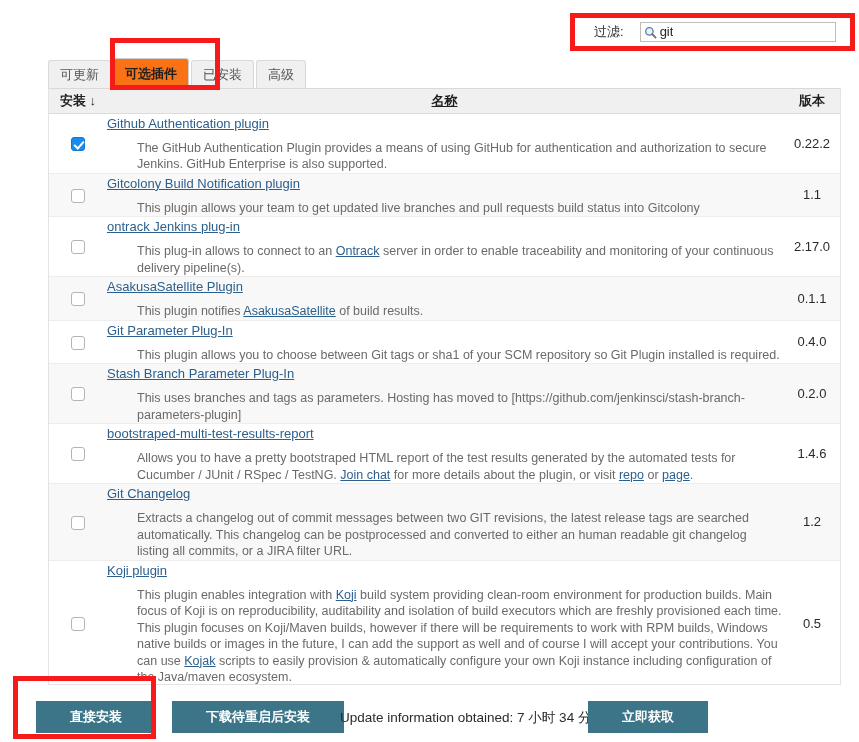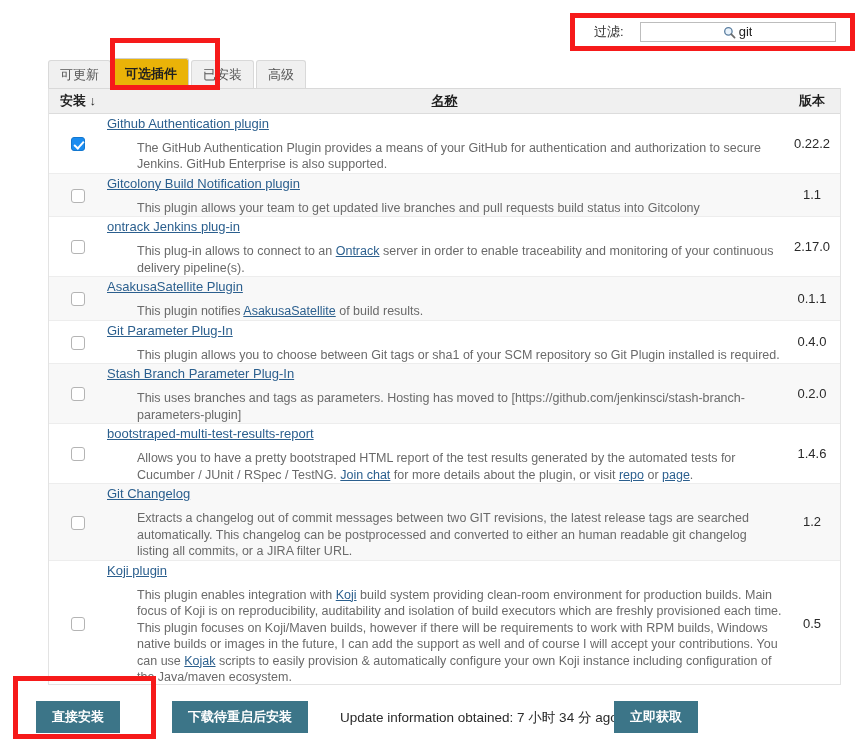--- a/index.html
+++ b/index.html
@@ -32,21 +32,20 @@
   }
   .filter-field {
     width: 196px;
     height: 20px;
     border: 1px solid #bdbdbd;
     background: #ffffff;
     display: flex;
     align-items: center;
     padding: 0 3px;
     gap: 3px;
-    justify-content: center;
   }
   .search-glyph {
     width: 13px; height: 13px;
     flex: 0 0 13px;
     position: relative;
   }
   .search-glyph svg { display: block; }
   .filter-value {
     font-size: 13px;
     color: #222;
@@ -72,21 +71,21 @@
     font-size: 13px;
     color: #555;
     background: #f0f0f0;
     border: 1px solid #d9d9d9;
     border-bottom: none;
     margin-right: 2px;
     border-radius: 3px 3px 0 0;
     white-space: nowrap;
   }
   .tab.active {
-    background: #eab308;
+    background: #f97316;
     color: #1f1f1f;
     font-weight: bold;
     border-color: #cfcfcf;
     height: 30px;
   }
 
   
   .table-wrap {
     position: absolute;
     left: 48px; top: 88px;
@@ -184,28 +183,28 @@
     border-width: 0 2px 2px 0;
     transform: rotate(42deg);
   }
   .btn {
     background: #3c7588;
     color: #ffffff;
     font-size: 13px;
     font-weight: bold;
     border: none;
     height: 32px;
-    padding: 0 16px;
+    padding: 0 34px;
     cursor: pointer;
     font-family: "Liberation Sans", "DejaVu Sans", sans-serif;
     white-space: nowrap;
   }
   .btn-install-now  { position: absolute; left: 36px; top: 701px; }
   .btn-download     { position: absolute; left: 172px; top: 701px; }
-  .btn-check-now    { position: absolute; left: 614px; top: 701px; }
+  .btn-check-now    { position: absolute; left: 588px; top: 701px; }
   .update-status {
     position: absolute;
     left: 340px; top: 709px;
     font-size: 13.5px;
     color: #2a2a2a;
     white-space: nowrap;
   }
 
   
   .annot {
@@ -249,21 +248,21 @@
       <thead>
         <tr>
           <th class="col-install">安装 ↓</th>
           <th class="col-name">名称</th>
           <th class="col-version">版本</th>
         </tr>
       </thead>
       <tbody id="plugin-rows">
           <tr>
             <td class="cell-install"><span class="cbox checked"></span></td>
-            <td class="cell-name"><a class="plugin-title">Github Authentication plugin</a><div class="plugin-desc"><span>The GitHub Authentication Plugin provides a means of your GitHub for authentication and authorization to secure Jenkins. GitHub Enterprise is also supported.</span></div></td>
+            <td class="cell-name"><a class="plugin-title">Github Authentication plugin</a><div class="plugin-desc"><span>The GitHub Authentication Plugin provides a means of using GitHub for authentication and authorization to secure Jenkins. GitHub Enterprise is also supported.</span></div></td>
             <td class="cell-version">0.22.2</td>
           </tr>
           <tr class="alt">
             <td class="cell-install"><span class="cbox"></span></td>
             <td class="cell-name"><a class="plugin-title">Gitcolony Build Notification plugin</a><div class="plugin-desc"><span>This plugin allows your team to get updated live branches and pull requests build status into Gitcolony</span></div></td>
             <td class="cell-version">1.1</td>
           </tr>
           <tr>
             <td class="cell-install"><span class="cbox"></span></td>
             <td class="cell-name"><a class="plugin-title">ontrack Jenkins plug-in</a><div class="plugin-desc"><span>This plug-in allows to connect to an </span><span class="inline-link">Ontrack</span><span> server in order to enable traceability and monitoring of your continuous delivery pipeline(s).</span></div></td>

